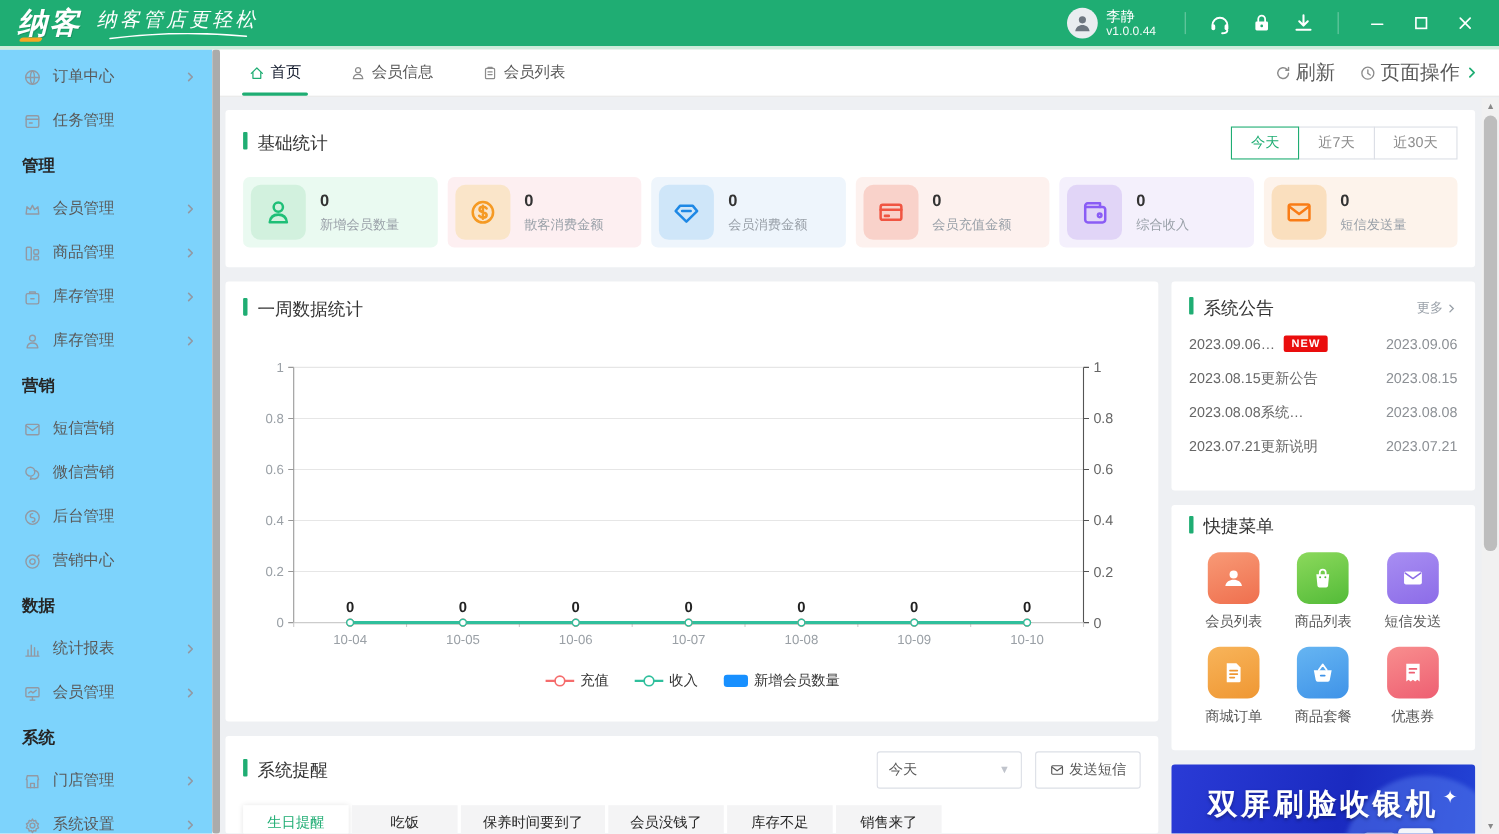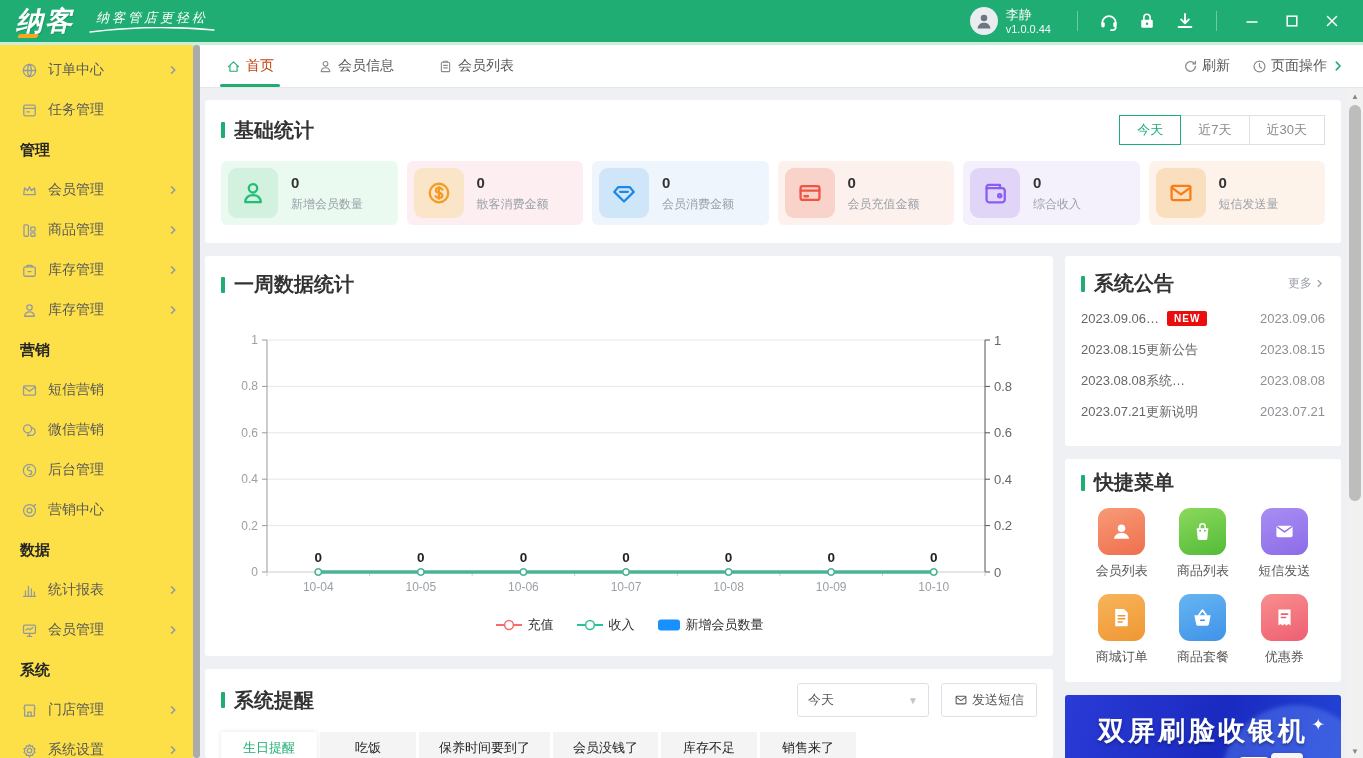--- a/index.html
+++ b/index.html
@@ -4,59 +4,59 @@
 <style>
 *{margin:0;padding:0;box-sizing:border-box}
 html,body{width:1363px;height:758px;overflow:hidden;font-family:"Liberation Sans",sans-serif;background:#eef0f3}
 .app{width:1363px;height:758px;display:flex;flex-direction:column}
 
 .header{height:42px;background:#1fad73;display:flex;align-items:center;color:#fff;padding:0 14px 0 16px;flex:0 0 auto}
 .header-strip{height:3px;background:#cdeddb;flex:0 0 auto}
 .logo{font-size:27px;font-weight:bold;font-style:italic;letter-spacing:2px;position:relative;line-height:1;text-shadow:1px 1px 0 rgba(0,0,0,.12)}
 .logo i{position:absolute;left:2px;bottom:-3px;width:20px;height:4px;background:#f7a823;transform:skewX(-25deg);border-radius:2px;font-style:normal}
 .tagline-wrap{margin-left:14px;display:flex;flex-direction:column;align-items:center}
-.tagline{font-family:Liberation Mono, monospace;font-style:italic;font-size:13px;letter-spacing:3px;white-space:nowrap}
+.tagline{font-family:Liberation Mono, monospace;font-style:italic;font-size:18px;letter-spacing:3px;white-space:nowrap}
 .hnav{display:flex;height:42px;margin-left:26px}
 .hnav-btn{min-width:96px;padding:0 18px;display:flex;align-items:center;justify-content:center;font-size:15px;color:#fff;background:rgba(255,255,255,.16);margin-right:10px;cursor:pointer;position:relative;border-radius:3px 3px 0 0}
 .hnav-btn.active::after{content:"";position:absolute;left:18%;right:18%;bottom:4px;height:3px;background:#fff;border-radius:2px}
 .hspacer{flex:1}
 .user{display:flex;align-items:center;gap:8px;margin-right:14px}
 .avatar{width:28px;height:28px;border-radius:50%;background:#e9edf0;display:flex;align-items:center;justify-content:center;overflow:hidden}
 .uname{font-size:13px;line-height:1.25}
 .uver{font-size:11px;opacity:.95}
 .hdiv{width:1px;height:20px;background:rgba(255,255,255,.35);margin:0 12px}
 .hicon{width:30px;height:30px;display:flex;align-items:center;justify-content:center;cursor:pointer;margin:0 4px}
 .winbtns{display:flex;align-items:center}
 .winbtn{width:34px;height:30px;display:flex;align-items:center;justify-content:center;cursor:pointer;margin-left:6px}
 
 .main{flex:1;display:flex;overflow:hidden;min-height:0}
-.sidebar{width:193px;background:#fde047;padding-top:5px;flex:0 0 auto}
+.sidebar{width:193px;background:#7dd3fc;padding-top:5px;flex:0 0 auto}
 .side-item{height:40px;display:flex;align-items:center;padding:0 14px 0 20px;color:#595959;font-size:14px;cursor:pointer}
 .side-item .si-ico{width:18px;height:18px;margin-right:10px;color:#9299a3;display:flex;align-items:center;justify-content:center}
 .side-item .si-arrow{margin-left:auto;color:#9299a3;display:flex}
 .side-section{height:40px;display:flex;align-items:center;padding-left:20px;font-size:15px;font-weight:bold;color:#262626}
 .side-scrollbar{width:7px;background:#f1f1f1;position:relative;flex:0 0 auto}
 .side-thumb{position:absolute;top:0;left:0;width:7px;height:100%;background:#ababab;border-radius:3px}
 .content{flex:1;display:flex;flex-direction:column;min-width:0;position:relative;background:#eef0f3}
 
 .tabbar{height:43px;background:#fff;border-bottom:1px solid #e7e7e7;display:flex;align-items:stretch;padding:0 18px 0 26px;flex:0 0 auto}
 .tab{display:flex;align-items:center;gap:5px;font-size:14px;color:#595959;margin-right:44px;cursor:pointer;position:relative}
 .tab .t-ico{display:flex;color:#8c8c8c}
-.tab.active{color:#c2410c}
+.tab.active{color:#0f172a}
 .tab.active .t-ico{color:#1fad73}
 .tab.active::after{content:"";position:absolute;left:-6px;right:-6px;bottom:0;height:3px;background:#1fad73;border-radius:2px}
-.tab-actions{margin-left:auto;display:flex;align-items:center;gap:22px;color:#595959;font-size:14px}
+.tab-actions{margin-left:auto;display:flex;align-items:center;gap:22px;color:#595959;font-size:18px}
 .tab-action{display:flex;align-items:center;gap:4px;cursor:pointer}
 .tab-action .a-ico{display:flex;color:#8c8c8c}
 .chev-green{color:#1fad73;display:flex}
 
 .scrollarea{flex:1;min-height:0;padding:12px 22px 0 5px;display:flex;flex-direction:column;gap:13px;overflow:hidden}
 .panel{background:#fff;border-radius:3px}
 .panel-head{display:flex;align-items:center}
-.ptitle{display:flex;align-items:center;font-size:20px;font-weight:bold;color:#333}
+.ptitle{display:flex;font-size:16px;font-weight:normal;color:#333}
 .ptitle .bar{width:4px;height:16px;background:#1fad73;border-radius:1px;margin-right:9px}
 
 .stats-panel{padding:15px 16px 18px;flex:0 0 140px}
 .filters{margin-left:auto;display:flex}
 .fbtn{height:30px;padding:0 17px;display:flex;align-items:center;font-size:13px;color:#8c8c8c;background:#fff;border:1px solid #dcdfe6;margin-left:-1px;cursor:pointer}
 .fbtn.active{border-color:#1fad73;color:#1fad73;z-index:1}
 .stat-cards{display:flex;gap:9px;margin-top:16px}
 .stat-card{flex:1;height:64px;border-radius:6px;display:flex;align-items:center;padding:7px}
 .stat-ico{width:50px;height:50px;border-radius:9px;display:flex;align-items:center;justify-content:center;flex:0 0 auto}
 .stat-txt{margin-left:13px}

